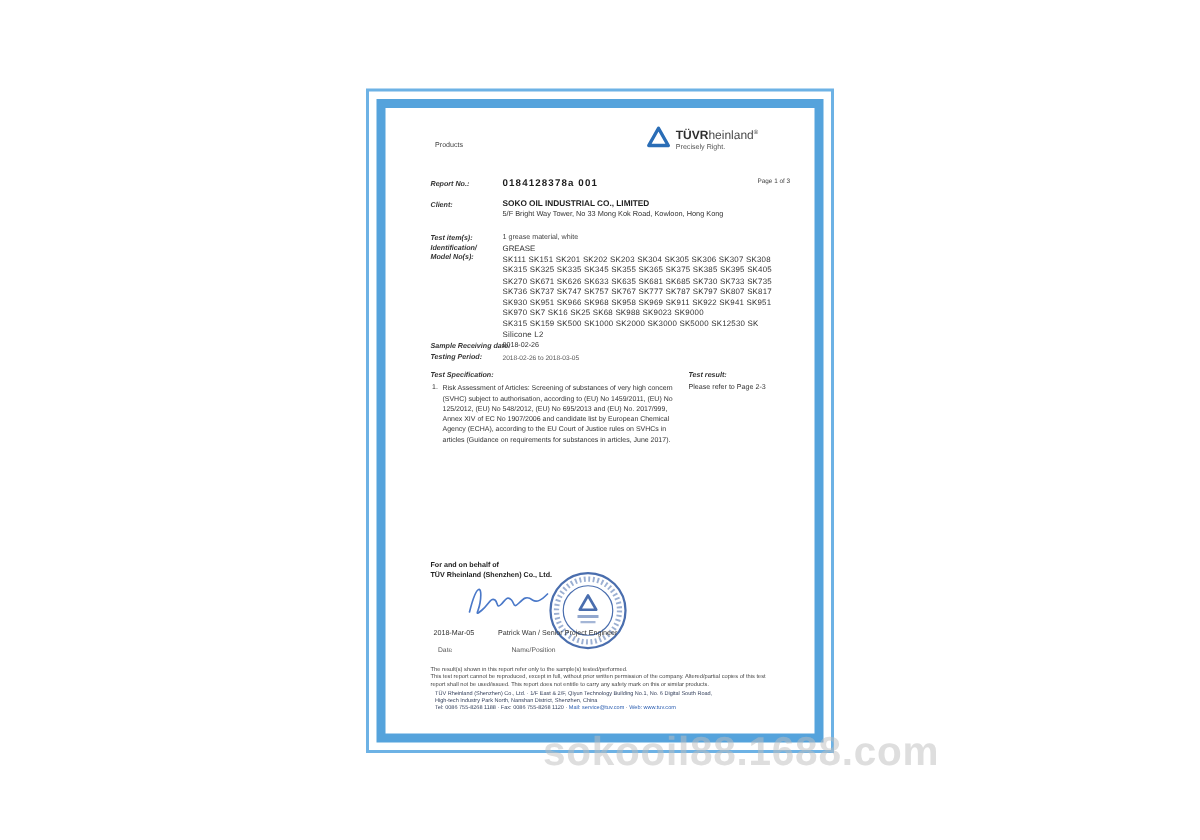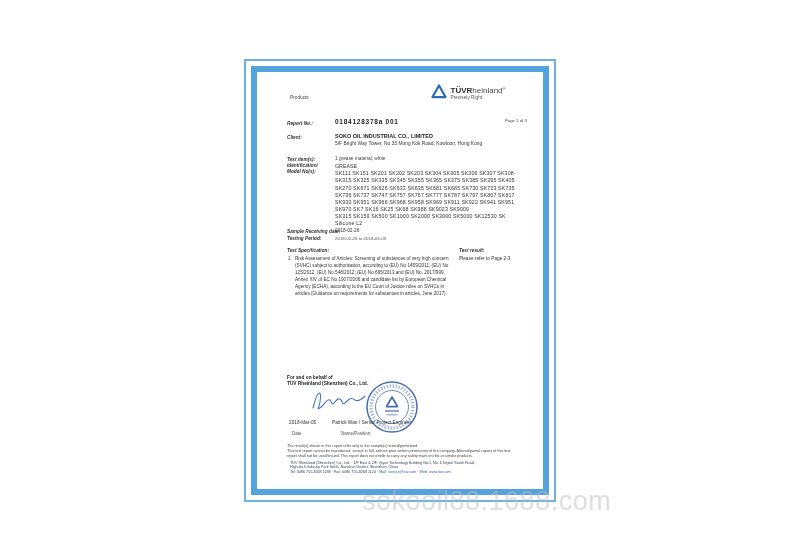--- a/index.html
+++ b/index.html
@@ -56,21 +56,21 @@
   .foot1{left:60px;top:743px;font-size:7.6px;color:#444;}
   .foot2{left:60px;top:753px;width:468px;font-size:7.6px;line-height:9.6px;color:#444;white-space:normal;}
   .addr1{left:66px;top:776px;font-size:7.4px;color:#37435e;}
   .addr2{left:66px;top:785px;font-size:7.4px;color:#37435e;}
   .contact{left:66px;top:794px;font-size:7.4px;color:#37435e;}
   .contact .blue{color:#2a5db0;}
   
   .wm-cn{position:absolute;left:368px;top:452px;font-size:23px;font-weight:bold;
          letter-spacing:1px;color:rgba(168,168,168,0.55);z-index:6;white-space:nowrap;}
   .wm-url{position:absolute;left:362px;top:486px;font-size:27px;
-          color:rgba(190,190,190,0.5);letter-spacing:0.5px;z-index:6;white-space:nowrap;}
+          color:rgba(190,190,190,0.5);letter-spacing:0.5px;z-index:6;white-space:nowrap;font-weight:bold;}
 </style>
 </head>
 <body>
 
 <div class="stage">
 
   <div class="frame-outer">
     <div class="frame-inner">
       <div class="doc">
 

